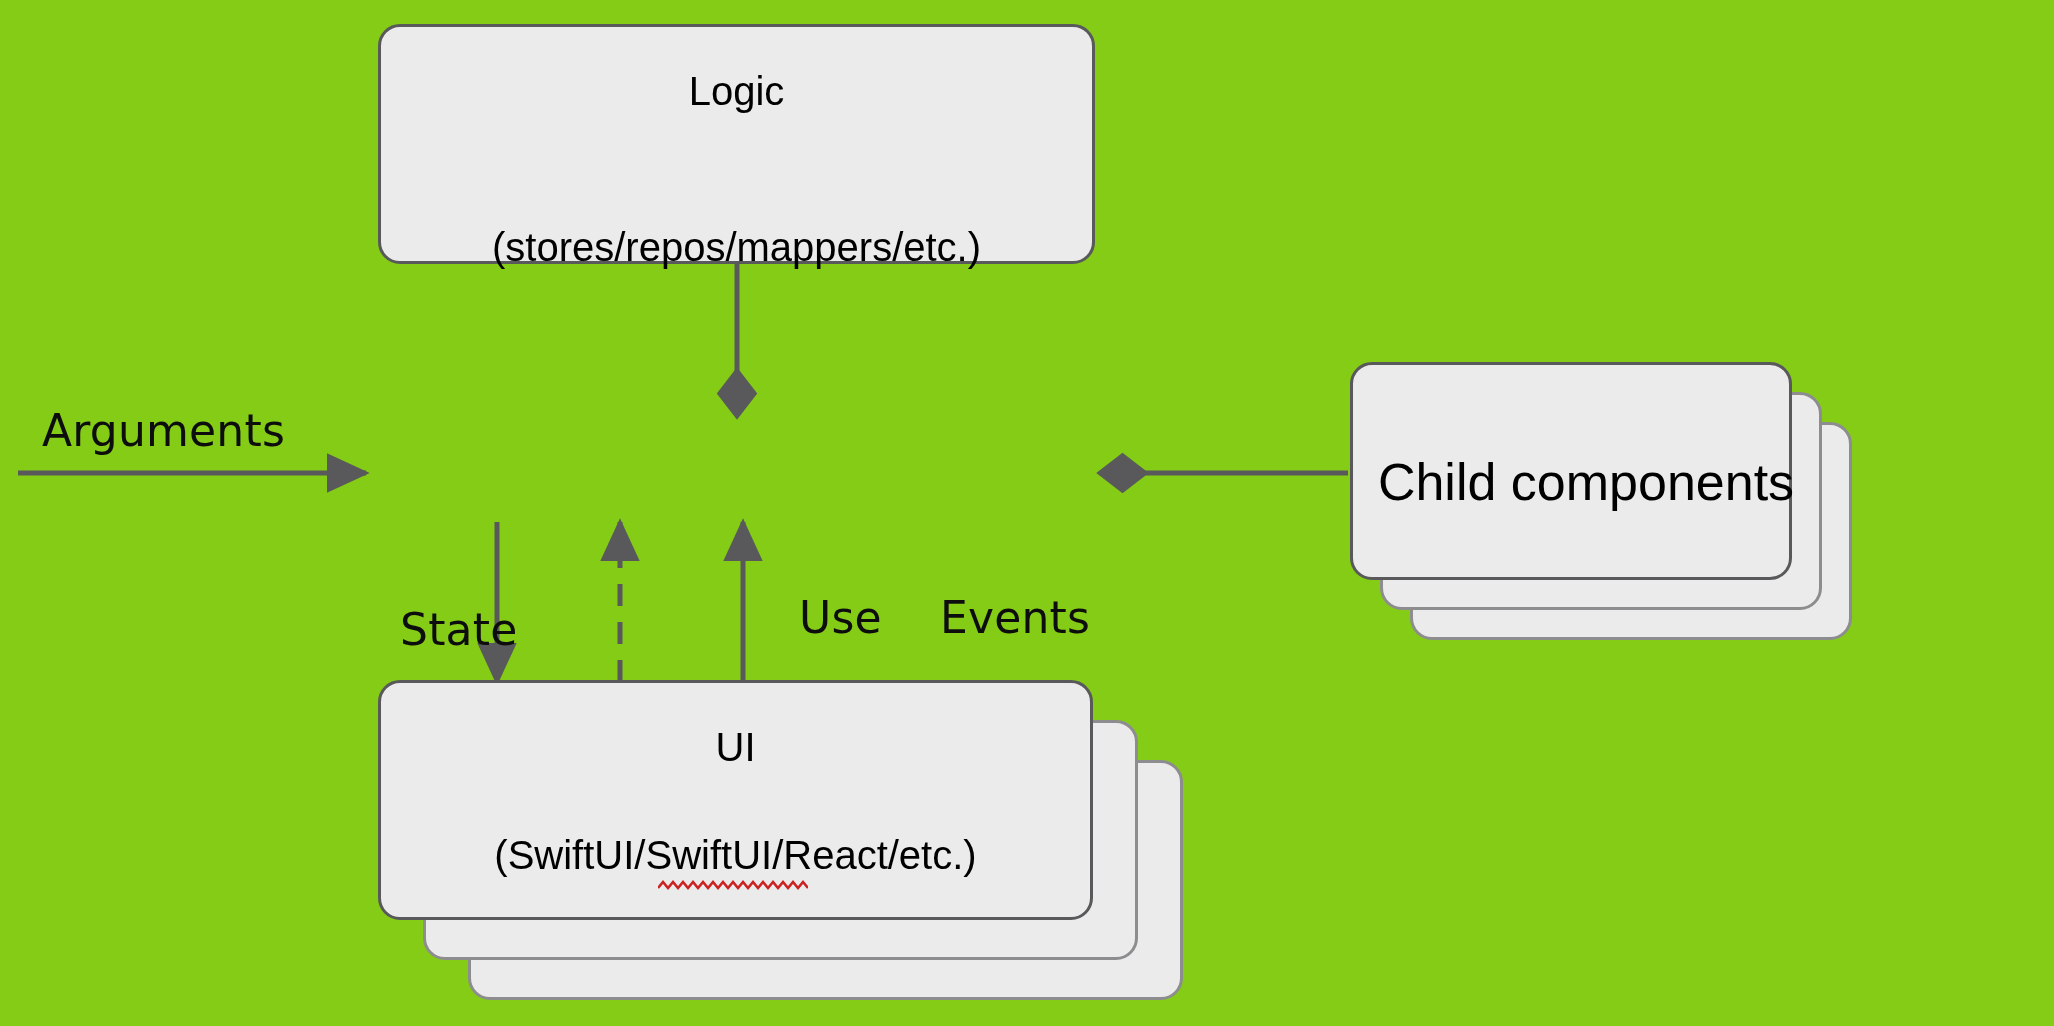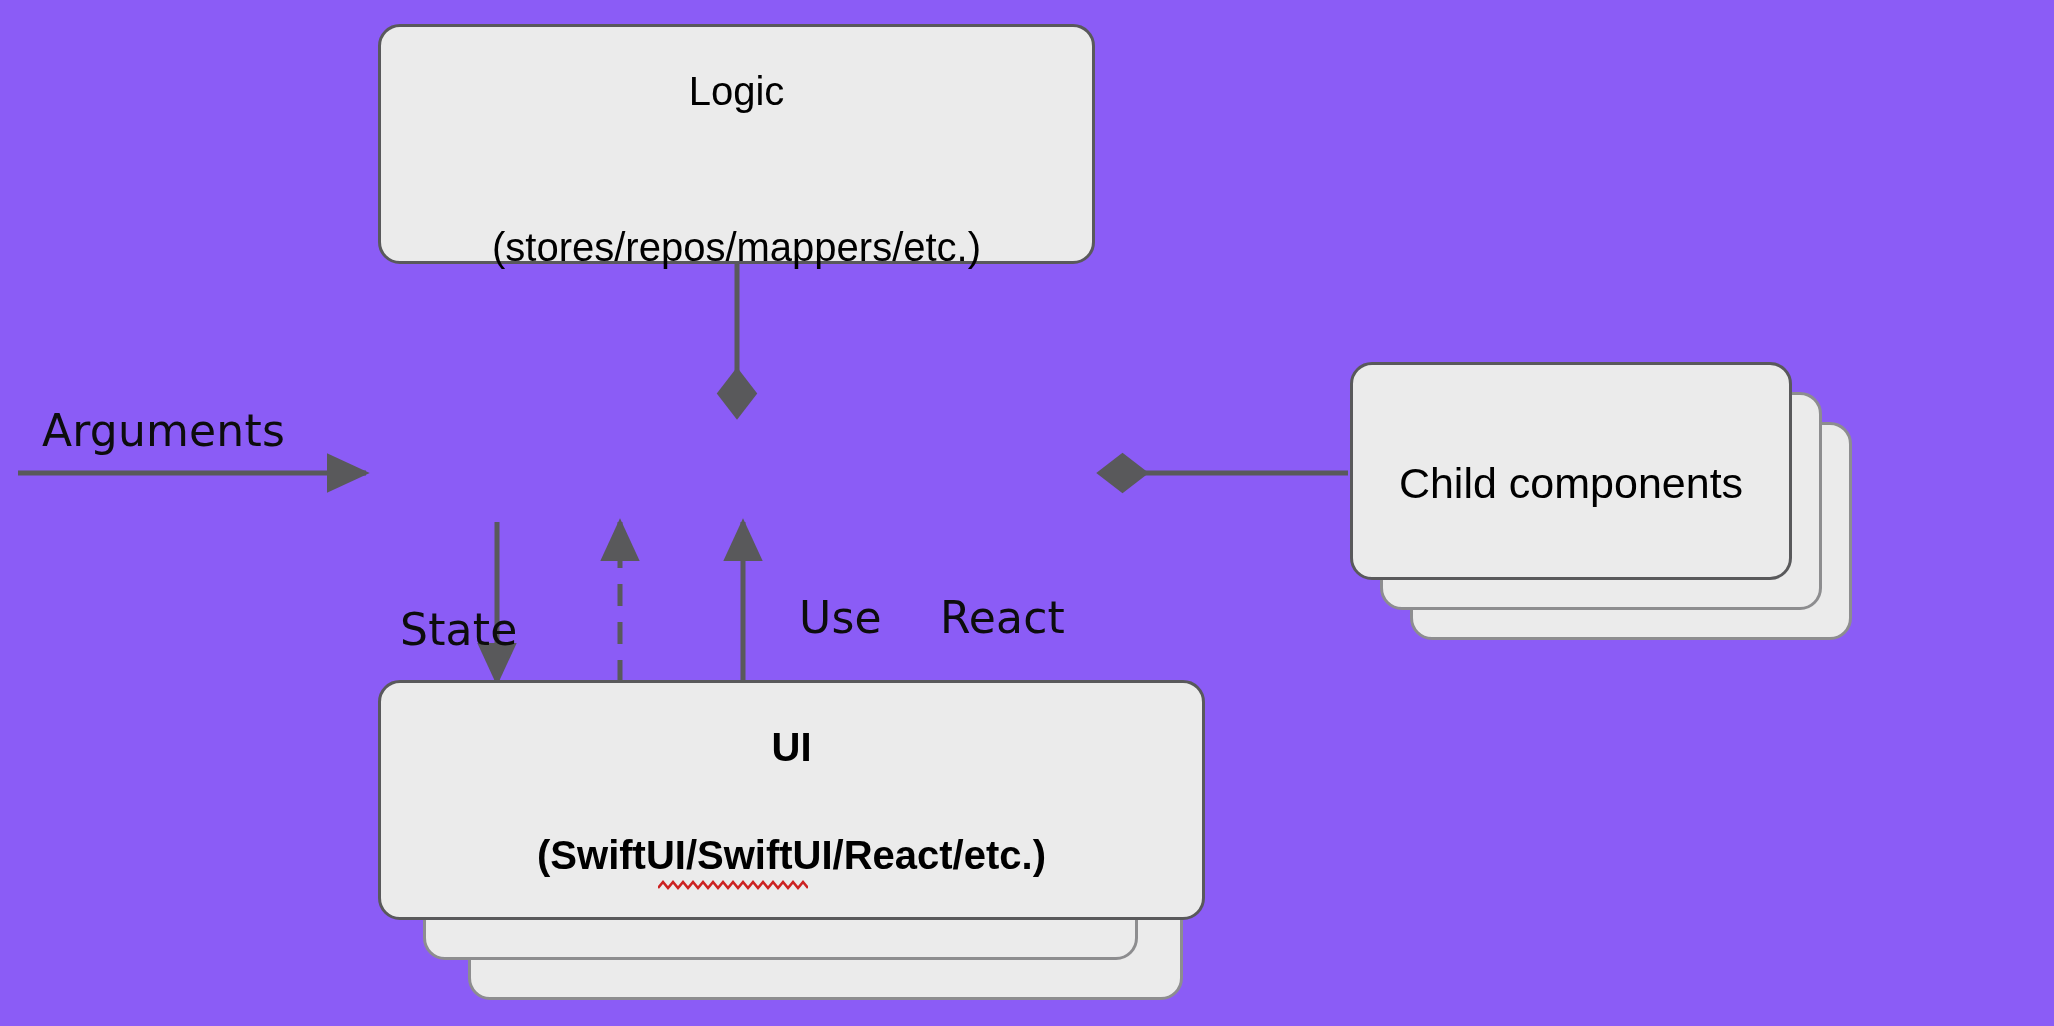--- a/index.html
+++ b/index.html
@@ -7,21 +7,21 @@
     padding: 0;
     background: #ffffff;
   }
   body {
     font-family: "Liberation Sans", "DejaVu Sans", sans-serif;
   }
   #canvas {
     position: relative;
     width: 2054px;
     height: 1026px;
-    background: #8b5cf6;
+    background: #84cc16;
     overflow: hidden;
   }
   svg.layer {
     position: absolute;
     left: 0;
     top: 0;
     width: 2054px;
     height: 1026px;
   }
   .node-box {
@@ -87,34 +87,34 @@
 
   <div class="node-box" style="left:378px; top:24px; width:717px; height:240px;">
     <div class="node-label" style="top:42px; font-size:40px;">Logic</div>
     <div class="node-label" style="top:150px; font-size:40px;margin-top:48px;">(stores/repos/mappers/etc.)</div>
   </div>
 
 
   <div class="node-box ghost" style="left:1410px; top:422px; width:442px; height:218px;"></div>
   <div class="node-box ghost" style="left:1380px; top:392px; width:442px; height:218px;"></div>
   <div class="node-box" style="left:1350px; top:362px; width:442px; height:218px;">
-    <div class="node-label" style="top:94px; font-size:43px;">Child components</div>
+    <div class="node-label" style="top:87px; font-size:52px;margin-left:15px;">Child components</div>
   </div>
 
   <div class="node-box ghost" style="left:468px; top:760px; width:715px; height:240px;"></div>
   <div class="node-box ghost" style="left:423px; top:720px; width:715px; height:240px;"></div>
-  <div class="node-box" style="left:378px; top:680px; width:827px; height:240px;font-weight:bold;">
+  <div class="node-box" style="left:378px; top:680px; width:715px; height:240px;">
     <div class="node-label" style="top:42px; font-size:40px;">UI</div>
     <div class="node-label" style="top:150px; font-size:40px;">(SwiftUI/SwiftUI/React/etc.)</div>
     <svg class="spell-squiggle" style="left:277px; top:196px; width:150px;" viewBox="0 0 150 14" preserveAspectRatio="none" xmlns="http://www.w3.org/2000/svg">
       <path d="M0 9 L5 3 L10 9 L15 3 L20 9 L25 3 L30 9 L35 3 L40 9 L45 3 L50 9 L55 3 L60 9 L65 3 L70 9 L75 3 L80 9 L85 3 L90 9 L95 3 L100 9 L105 3 L110 9 L115 3 L120 9 L125 3 L130 9 L135 3 L140 9 L145 3 L150 9" fill="none" stroke="#cc2222" stroke-width="2.6"></path>
     </svg>
   </div>
 
   <div class="edge-label" style="left:42px; top:405px; font-size:44px;">Arguments</div>
 
   <div class="edge-label" style="left:400px; top:604px; font-size:44px;">State</div>
 
   <div class="edge-label" style="left:757px; top:592px; font-size:44px;margin-left:42px;">Use</div>
 
-  <div class="edge-label" style="left:940px; top:592px; font-size:44px;">React</div>
+  <div class="edge-label" style="left:940px; top:592px; font-size:44px;">Events</div>
 
 </div>
 
 </body></html>

